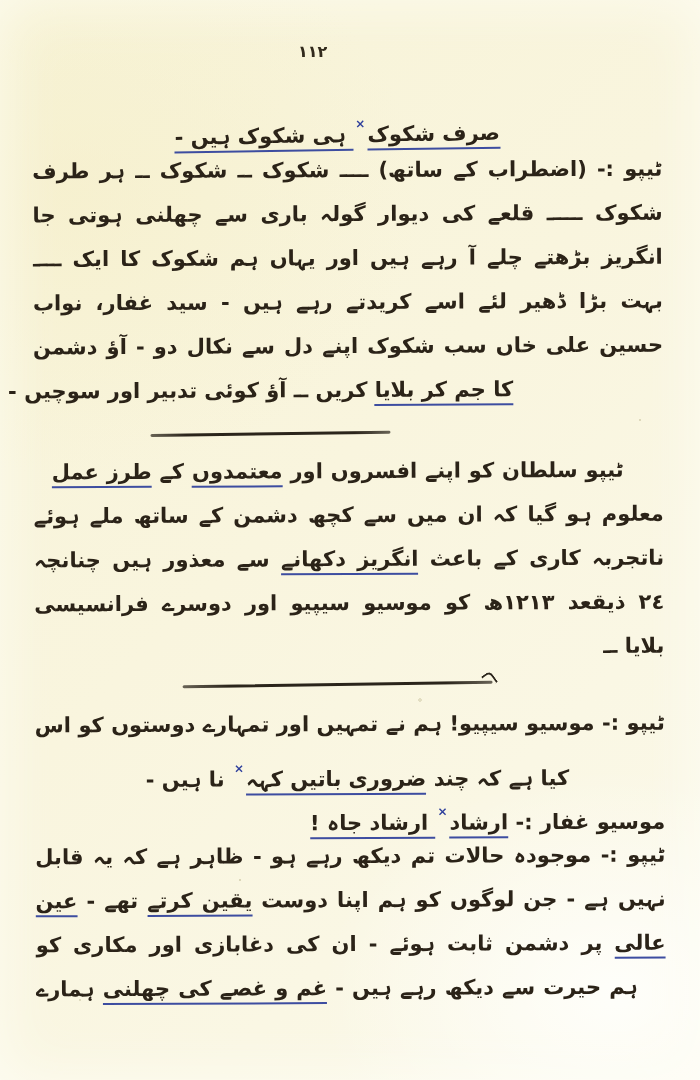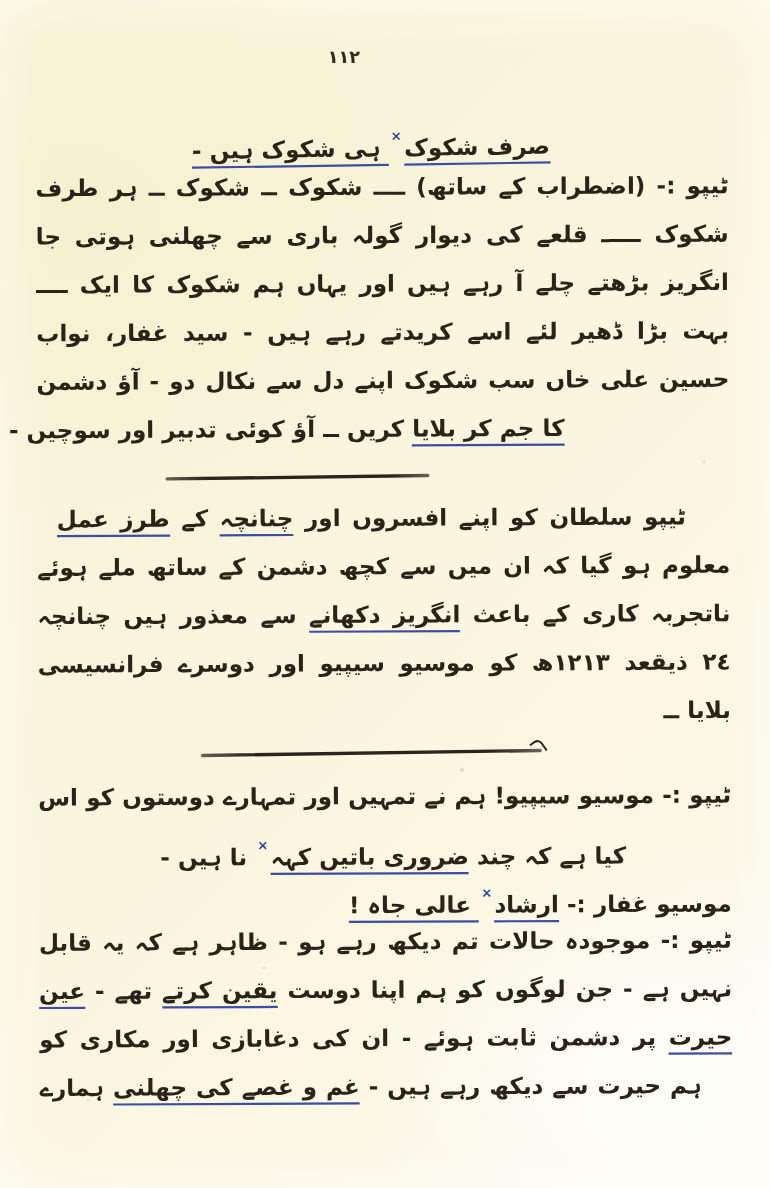--- a/index.html
+++ b/index.html
@@ -109,33 +109,33 @@
       <div class="line fill"><span>شکوک ـــــ قلعے کی دیوار گولہ باری سے چھلنی ہوتی جا رہی ہے</span></div>
       <div class="line fill"><span>انگریز بڑھتے چلے آ رہے ہیں اور یہاں ہم شکوک کا ایک ــــ</span></div>
       <div class="line fill"><span>بہت بڑا ڈھیر لئے اسے کریدتے رہے ہیں - سید غفار، نواب</span></div>
       <div class="line fill"><span>حسین علی خاں سب شکوک اپنے دل سے نکال دو - آؤ دشمن</span></div>
       <div class="line short-center"><span class="u">کا جم کر بلایا</span><span> کریں ــ آؤ کوئی تدبیر اور سوچیں -</span></div>
     </div>
 
     <div class="divider d1"></div>
 
     <div>
-      <div class="line fill indent-first"><span>ٹیپو سلطان کو اپنے افسروں اور </span><span class="u">چنانچہ</span><span> کے </span><span class="u">طرز عمل</span></div>
+      <div class="line fill indent-first"><span>ٹیپو سلطان کو اپنے افسروں اور </span><span class="u">معتمدوں</span><span> کے </span><span class="u">طرز عمل</span></div>
       <div class="line fill"><span>معلوم ہو گیا کہ ان میں سے کچھ دشمن کے ساتھ ملے ہوئے ہیں اور کچھ</span></div>
       <div class="line fill"><span>ناتجربہ کاری کے باعث </span><span class="u">انگریز دکھانے</span><span> سے معذور ہیں چنانچہ اس نے</span></div>
       <div class="line fill"><span>٢٤ ذیقعد ١٢١٣ھ کو موسیو سیپیو اور دوسرے فرانسیسی افسروں کو</span></div>
       <div class="line"><span>بلایا ــ</span></div>
     </div>
 
     <div class="divider d2"></div>
 
     <div>
       <div class="line fill"><span>ٹیپو :- موسیو سیپیو! ہم نے تمہیں اور تمہارے دوستوں کو اس لئے یاد</span></div>
       <div class="line short-center2"><span>کیا ہے کہ چند </span><span class="u">ضروری باتیں کہہ</span><span class="xmark">×</span><span> نا ہیں -</span></div>
-      <div class="line"><span>موسیو غفار :- </span><span class="u">ارشاد</span><span class="xmark">×</span><span class="u"> عالی جاہ !</span></div>
+      <div class="line"><span>موسیو غفار :- </span><span class="u">ارشاد</span><span class="xmark">×</span><span class="u"> ارشاد جاہ !</span></div>
       <div class="line fill"><span>ٹیپو :- موجودہ حالات تم دیکھ رہے ہو - ظاہر ہے کہ یہ قابل اطمینان</span></div>
       <div class="line fill"><span>نہیں ہے - جن لوگوں کو ہم اپنا دوست </span><span class="u">یقین کرتے</span><span> تھے - </span><span class="u">عین</span></div>
-      <div class="line fill"><span class="u">حیرت</span><span> پر دشمن ثابت ہوئے - ان کی دغابازی اور مکاری کو</span></div>
+      <div class="line fill"><span class="u">عالی</span><span> پر دشمن ثابت ہوئے - ان کی دغابازی اور مکاری کو</span></div>
       <div class="line fill indent-last"><span>ہم حیرت سے دیکھ رہے ہیں - </span><span class="u">غم و غصے کی چھلنی</span><span> ہمارے</span></div>
     </div>
 
   </div>
 </div>
 
 </body></html>

